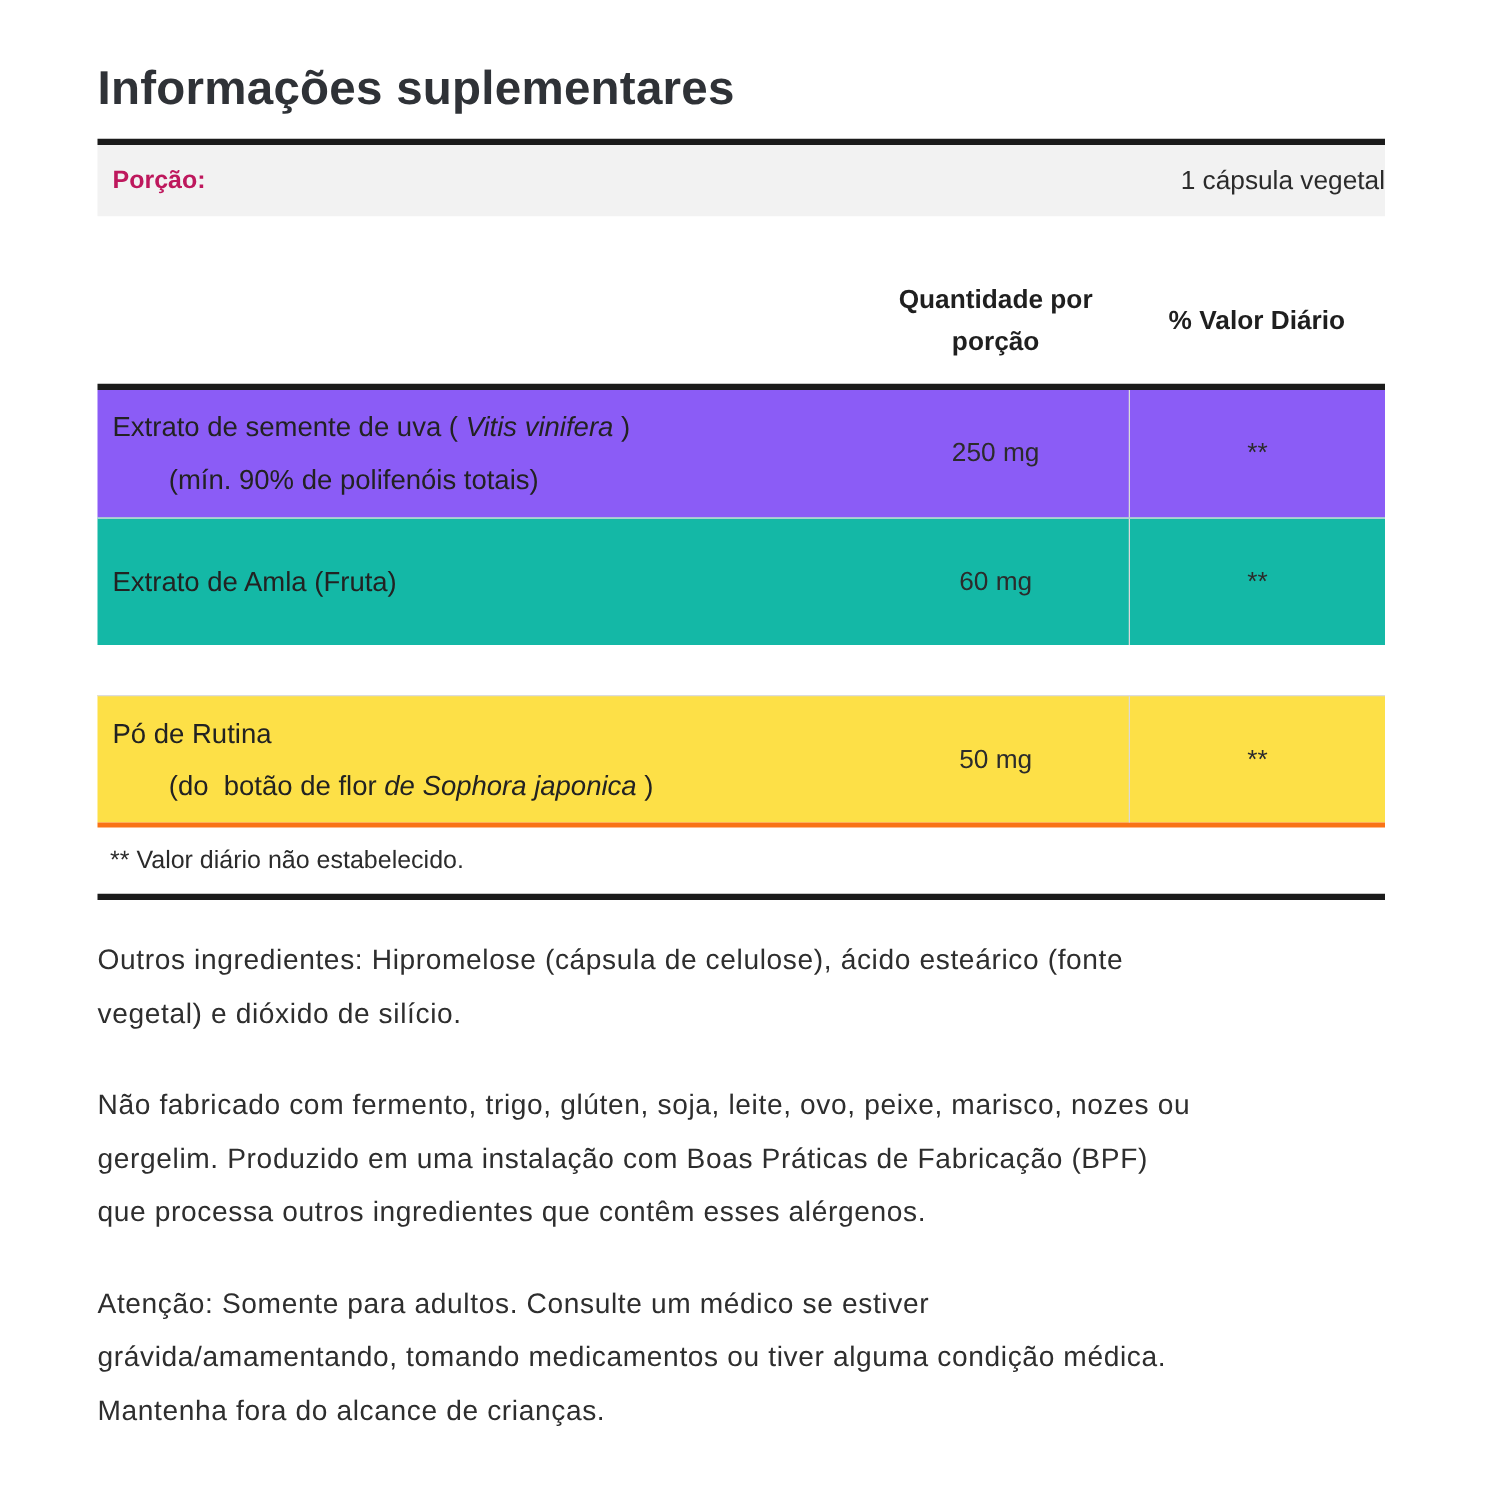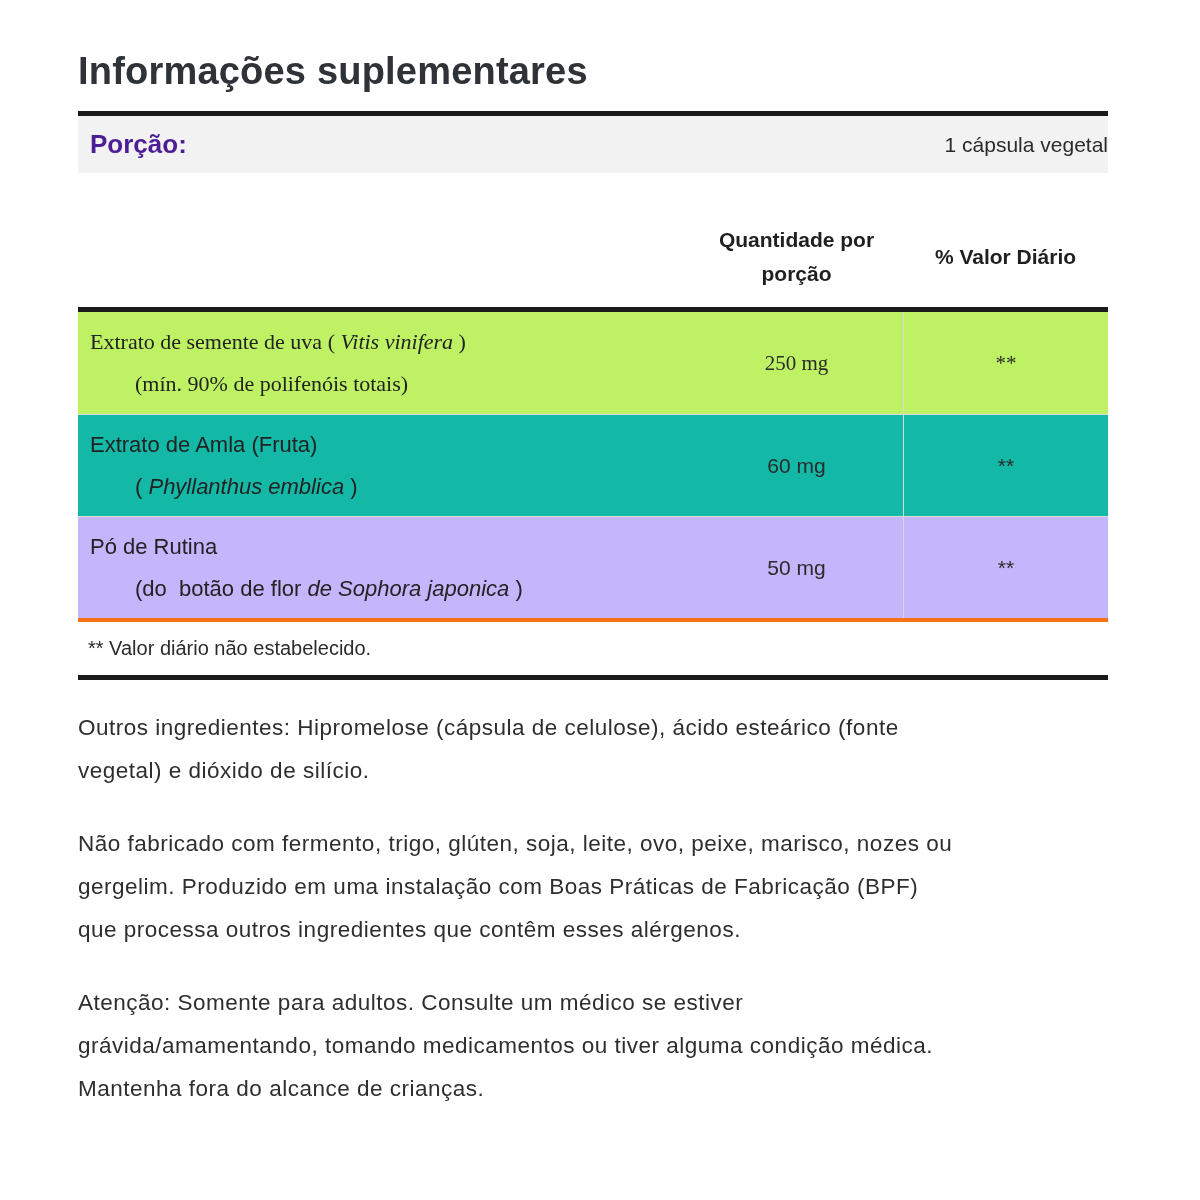--- a/index.html
+++ b/index.html
@@ -25,42 +25,42 @@
   .rule-top { margin-top: 21px; }
 
   .serving-row {
     display: grid;
     grid-template-columns: 612px 1fr;
     align-items: center;
     height: 57px;
     background: #f2f2f2;
   }
   .serving-row + .serving-row { margin-top: 3px; }
-  .serving-label { padding-left: 12px; font-weight: 700; font-size: 26px; color: #4c1d95; }
+  .serving-label { padding-left: 12px; font-weight: 700; font-size: 20px; color: #be185d; }
   .serving-value { font-size: 21px; color: #2b2b2b; text-align: right; }
 
   .col-headers {
     display: grid;
     grid-template-columns: 612px 213px 205px;
     align-items: center;
     padding: 50px 0 16px 0;
   }
   .hdr { font-weight: 700; font-size: 21px; text-align: center; color: #1f1f1f; }
   .hdr-amount { white-space: pre-line; line-height: 34px; text-align: center; }
 
   .ing-row {
     display: grid;
     grid-template-columns: 612px 213px 205px;
     align-items: center;
     min-height: 102px;
   }
   .ing-row + .ing-row { border-top: 1px solid #dcdcdc; }
-  .bg-1 { background: #bef264; font-family: Liberation Serif, serif; }
+  .bg-1 { background: #8b5cf6; }
   .bg-2 { background: #14b8a6; }
-  .bg-3 { background: #c4b5fd; }
+  .bg-3 { background: #fde047; margin-top: 40px; }
 
   .ing-name { padding: 8px 0 8px 12px; font-size: 22px; line-height: 42px; color: #222222; }
   .ing-line2 { padding-left: 45px; }
   .seg { white-space: pre-wrap; }
   .italic { font-style: italic; }
 
   .cell-amount { text-align: center; font-size: 21px; color: #2b2b2b; }
   .cell-dv {
     align-self: stretch;
     display: flex; align-items: center; justify-content: center;
@@ -118,21 +118,20 @@
         <div><span class="seg">Extrato de semente de uva ( </span><span class="seg italic">Vitis vinifera</span><span class="seg"> )</span></div>
         <div class="ing-line2"><span class="seg">(mín. 90% de polifenóis totais)</span><span class="seg italic"></span><span class="seg"></span></div>
       </div>
       <div class="cell-amount">250 mg</div>
       <div class="cell-dv">**</div>
     </div>
 
     <div class="ing-row bg-2">
       <div class="ing-name">
         <div><span class="seg">Extrato de Amla (Fruta)</span><span class="seg italic"></span><span class="seg"></span></div>
-        <div class="ing-line2"><span class="seg">( </span><span class="seg italic">Phyllanthus emblica</span><span class="seg"> )</span></div>
       </div>
       <div class="cell-amount">60 mg</div>
       <div class="cell-dv">**</div>
     </div>
 
     <div class="ing-row bg-3">
       <div class="ing-name">
         <div><span class="seg">Pó de Rutina</span><span class="seg italic"></span><span class="seg"></span></div>
         <div class="ing-line2"><span class="seg">(do  botão de flor </span><span class="seg italic">de Sophora japonica</span><span class="seg"> )</span></div>
       </div>

